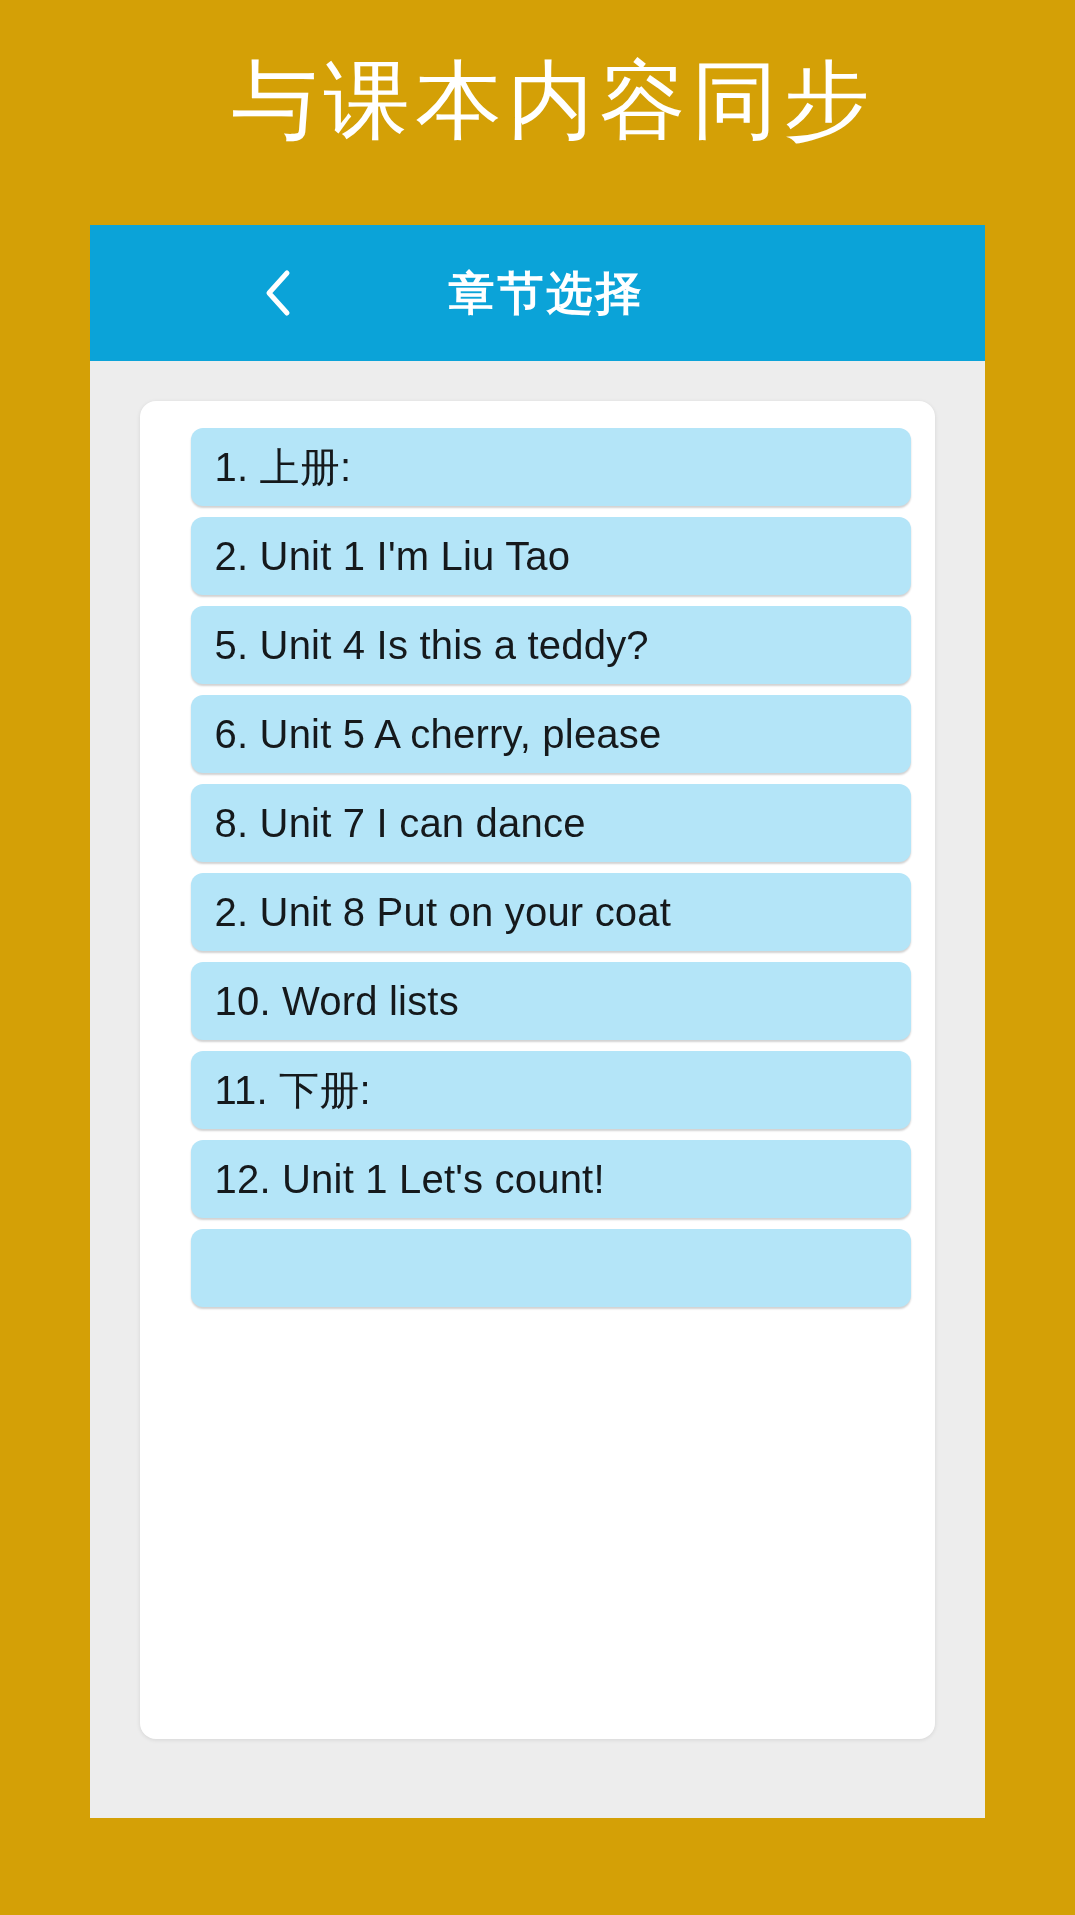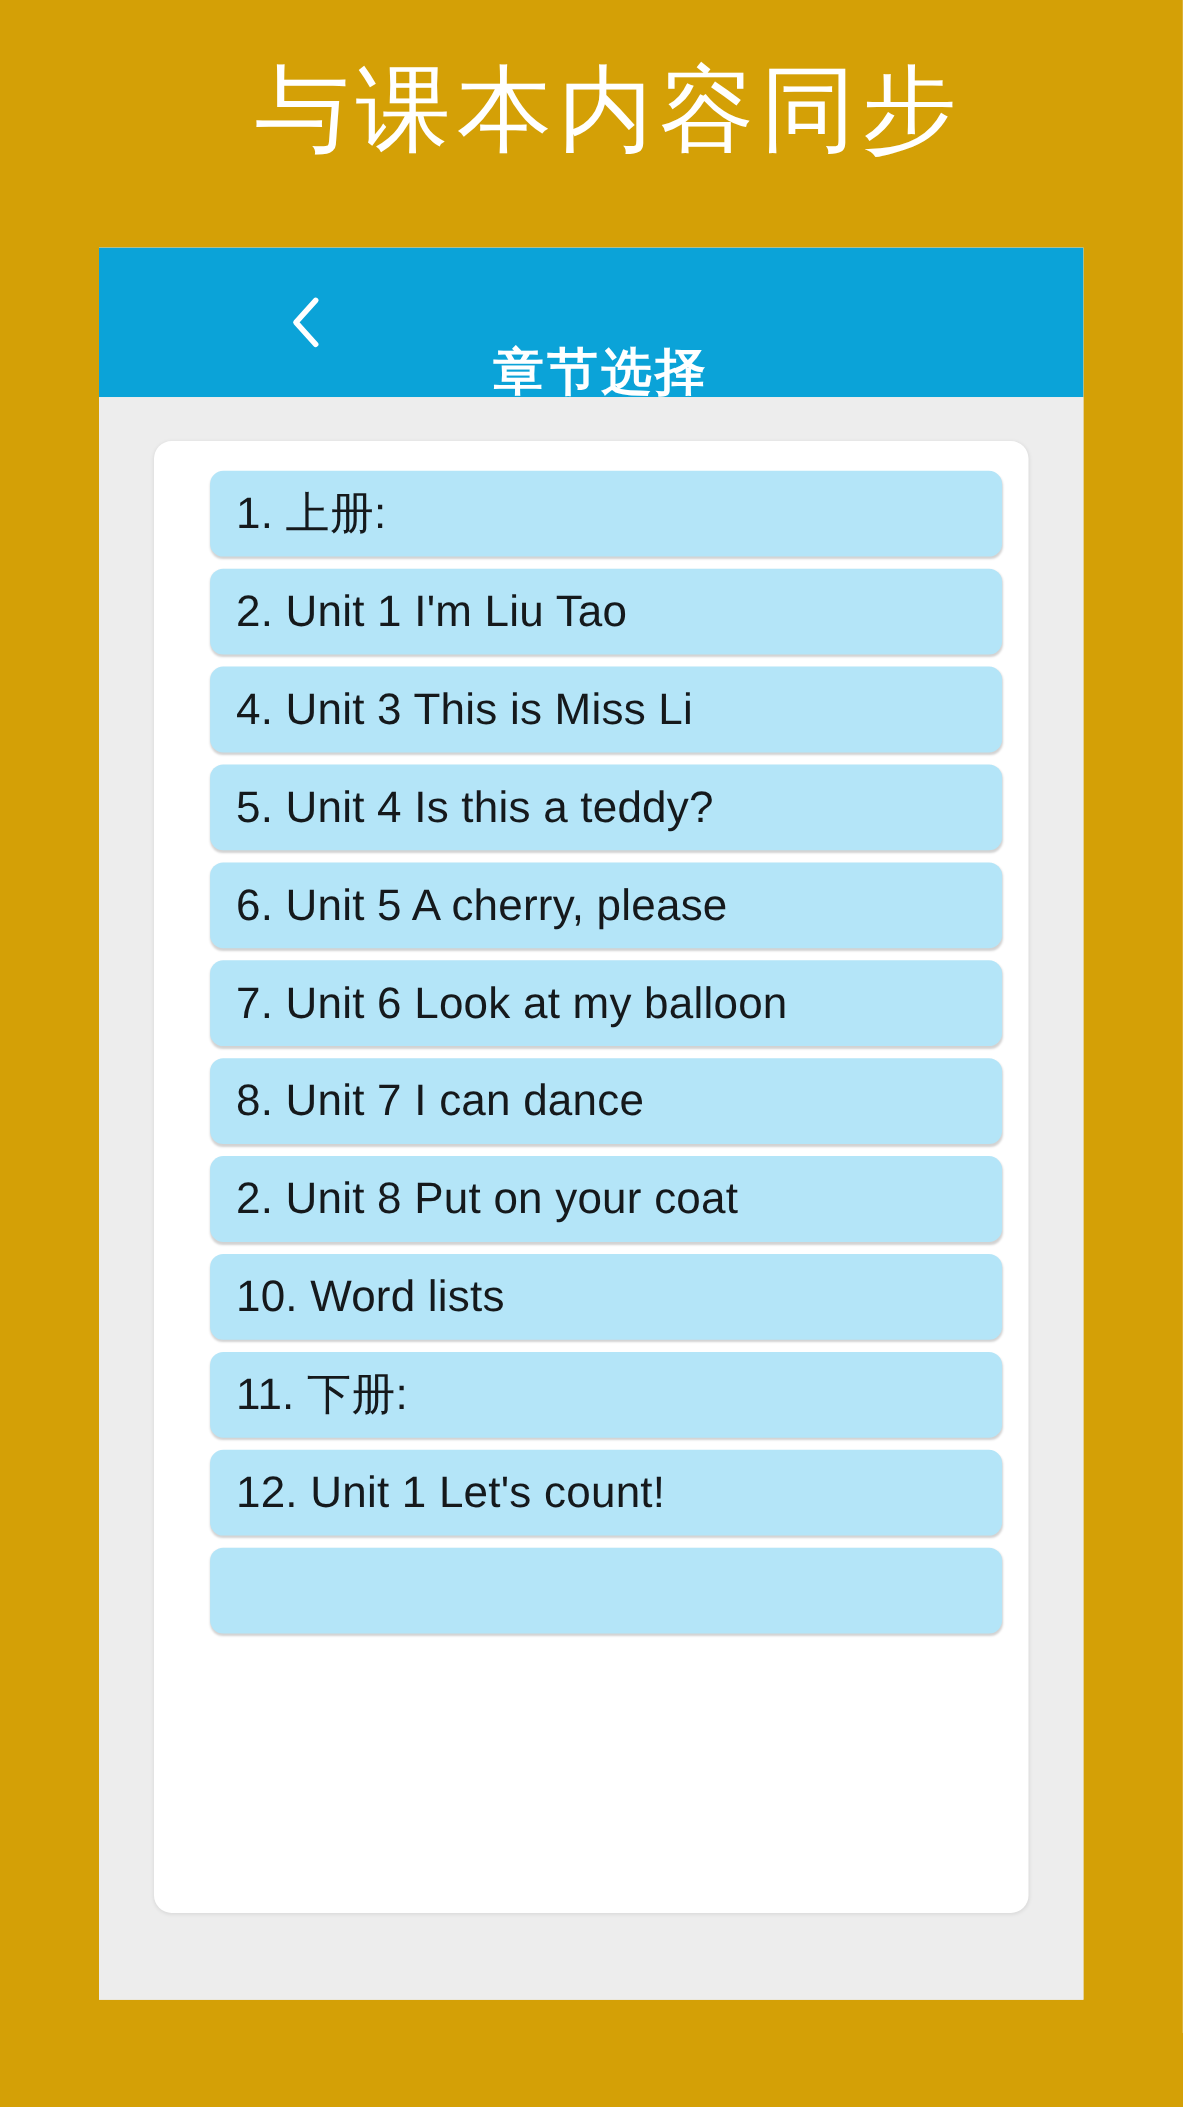--- a/index.html
+++ b/index.html
@@ -55,21 +55,21 @@
   }
 
   
   #app-titlebar {
     position: absolute;
     left: 0; top: 0;
     width: 895px;
     height: 136px;
     background: #0BA3D8;
     display: flex;
-    align-items: flex-end;
+    align-items: center;
     justify-content: center;
   }
   #back-chevron {
     position: absolute;
     left: 168px;
     top: 50%;
     transform: translateY(-50%);
     width: 40px;
     height: 52px;
     display: flex;
@@ -169,30 +169,24 @@
   <div id="app-body">
     <div id="chapter-card">
       <div id="chapter-list">
           <div class="chapter-item">
             <span class="chapter-label">1. 上册:</span>
           </div>
           <div class="chapter-item">
             <span class="chapter-label">2. Unit 1 I'm Liu Tao</span>
           </div>
           <div class="chapter-item">
-            <span class="chapter-label">4. Unit 3 This is Miss Li</span>
-          </div>
-          <div class="chapter-item">
             <span class="chapter-label">5. Unit 4 Is this a teddy?</span>
           </div>
           <div class="chapter-item">
             <span class="chapter-label">6. Unit 5 A cherry, please</span>
-          </div>
-          <div class="chapter-item">
-            <span class="chapter-label">7. Unit 6 Look at my balloon</span>
           </div>
           <div class="chapter-item">
             <span class="chapter-label">8. Unit 7 I can dance</span>
           </div>
           <div class="chapter-item">
             <span class="chapter-label">2. Unit 8 Put on your coat</span>
           </div>
           <div class="chapter-item">
             <span class="chapter-label">10. Word lists</span>
           </div>

